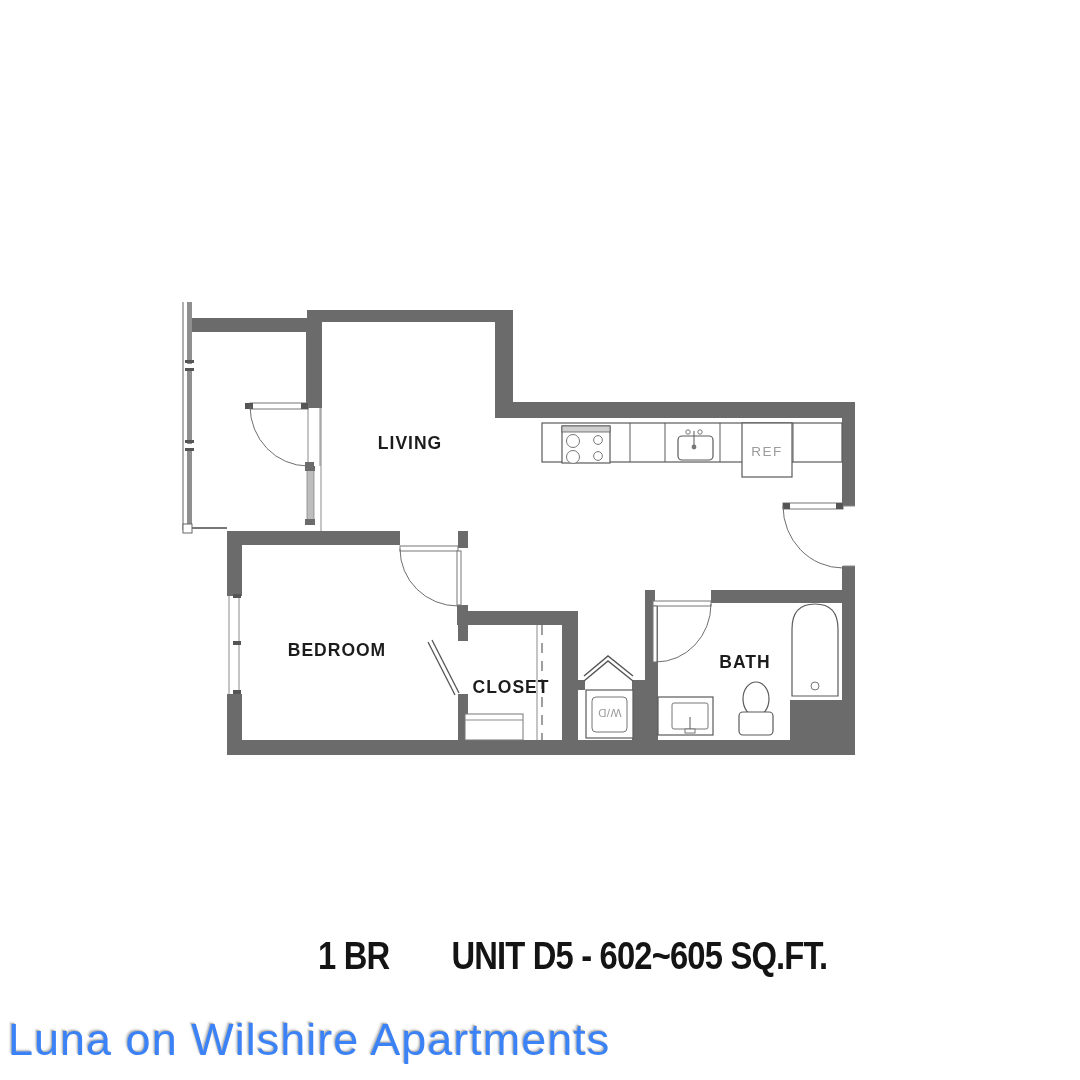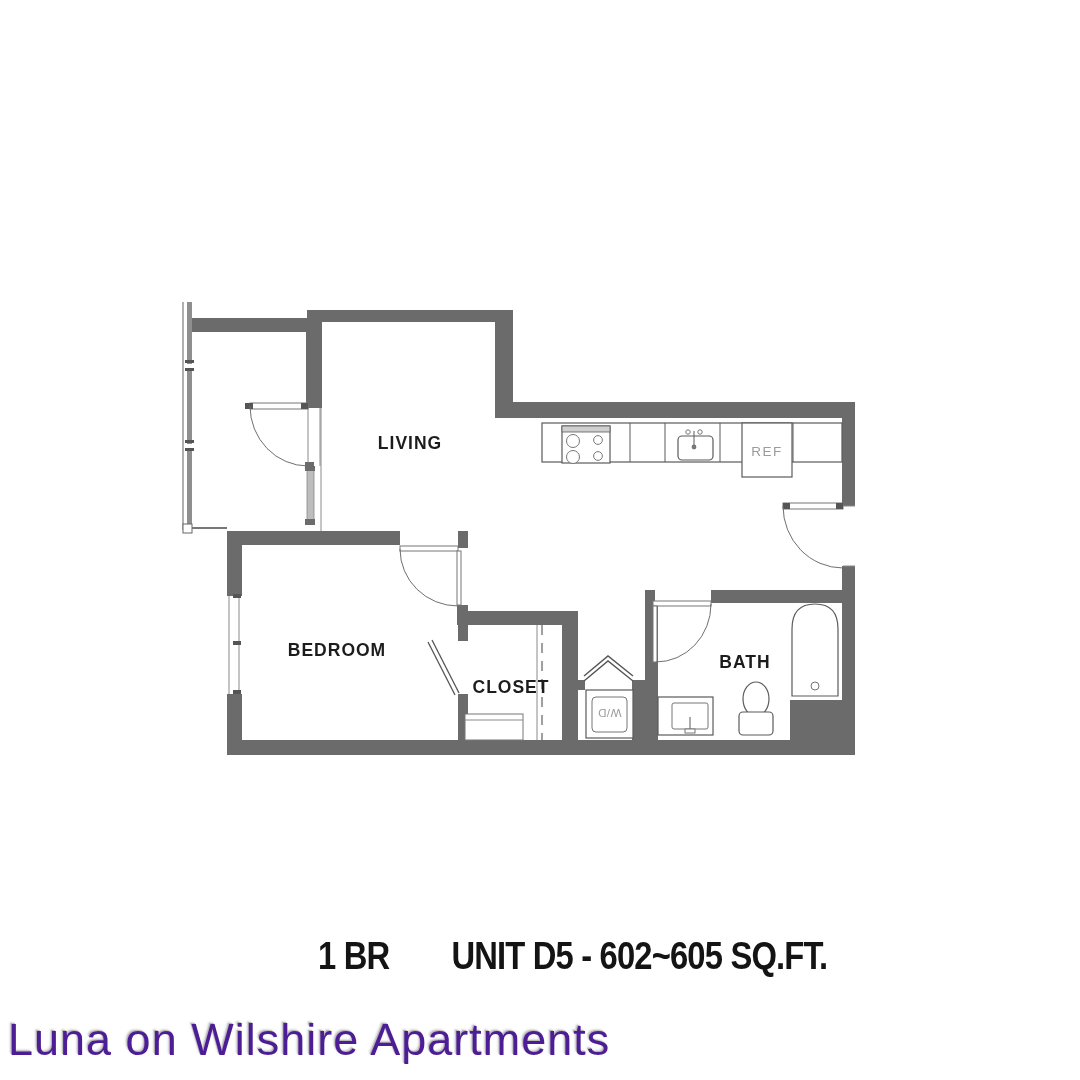--- a/index.html
+++ b/index.html
@@ -28,21 +28,21 @@
     font-size:11.5px;fill:#9b9b9b;letter-spacing:0.5px;text-anchor:middle;
     font-family:"Liberation Sans",sans-serif;
   }
   .plan-title{
     position:absolute;left:318px;top:934px;display:flex;gap:74px;
     font-size:39px;font-weight:bold;color:#141414;letter-spacing:-1px;
     transform:scaleX(0.84);transform-origin:left center;white-space:nowrap;
   }
   .watermark{
     position:absolute;left:8px;top:1014px;font-size:45px;letter-spacing:1px;
-    color:#4c1d95;white-space:nowrap;
+    color:#3b82f6;white-space:nowrap;
     text-shadow:-1px -1px 0 #b9b9b9,-2px -2px 2px #d9d9d9,1px 1px 0 #ffffff;
   }
 </style>
 </head>
 <body>
 
 <div class="canvas">
 
   <svg class="plan-svg" width="1080" height="900" viewBox="0 0 1080 900">
 

